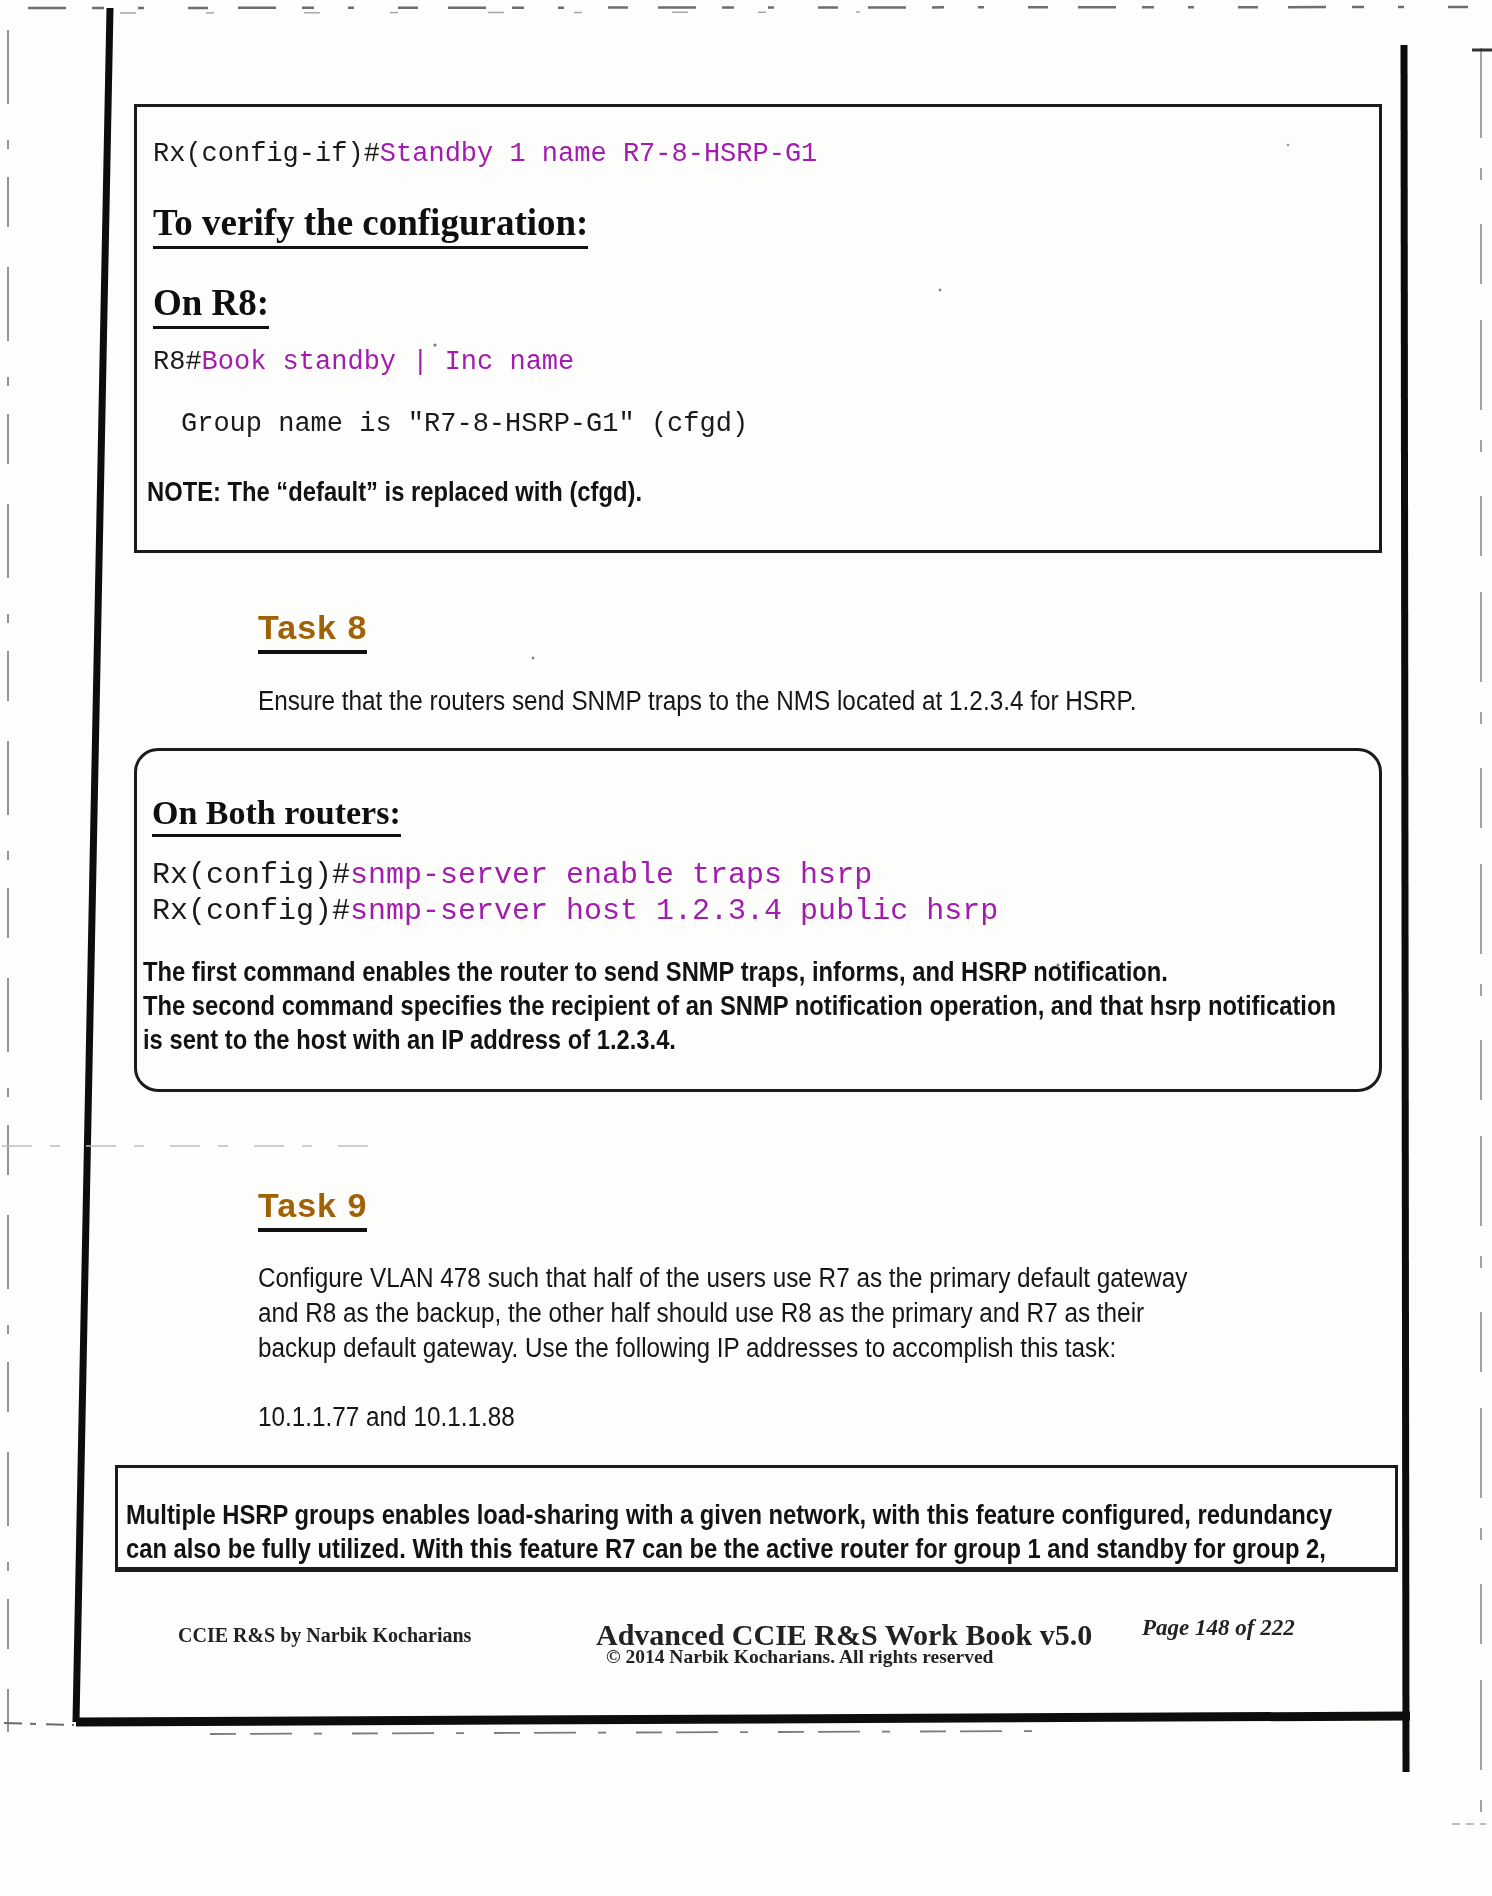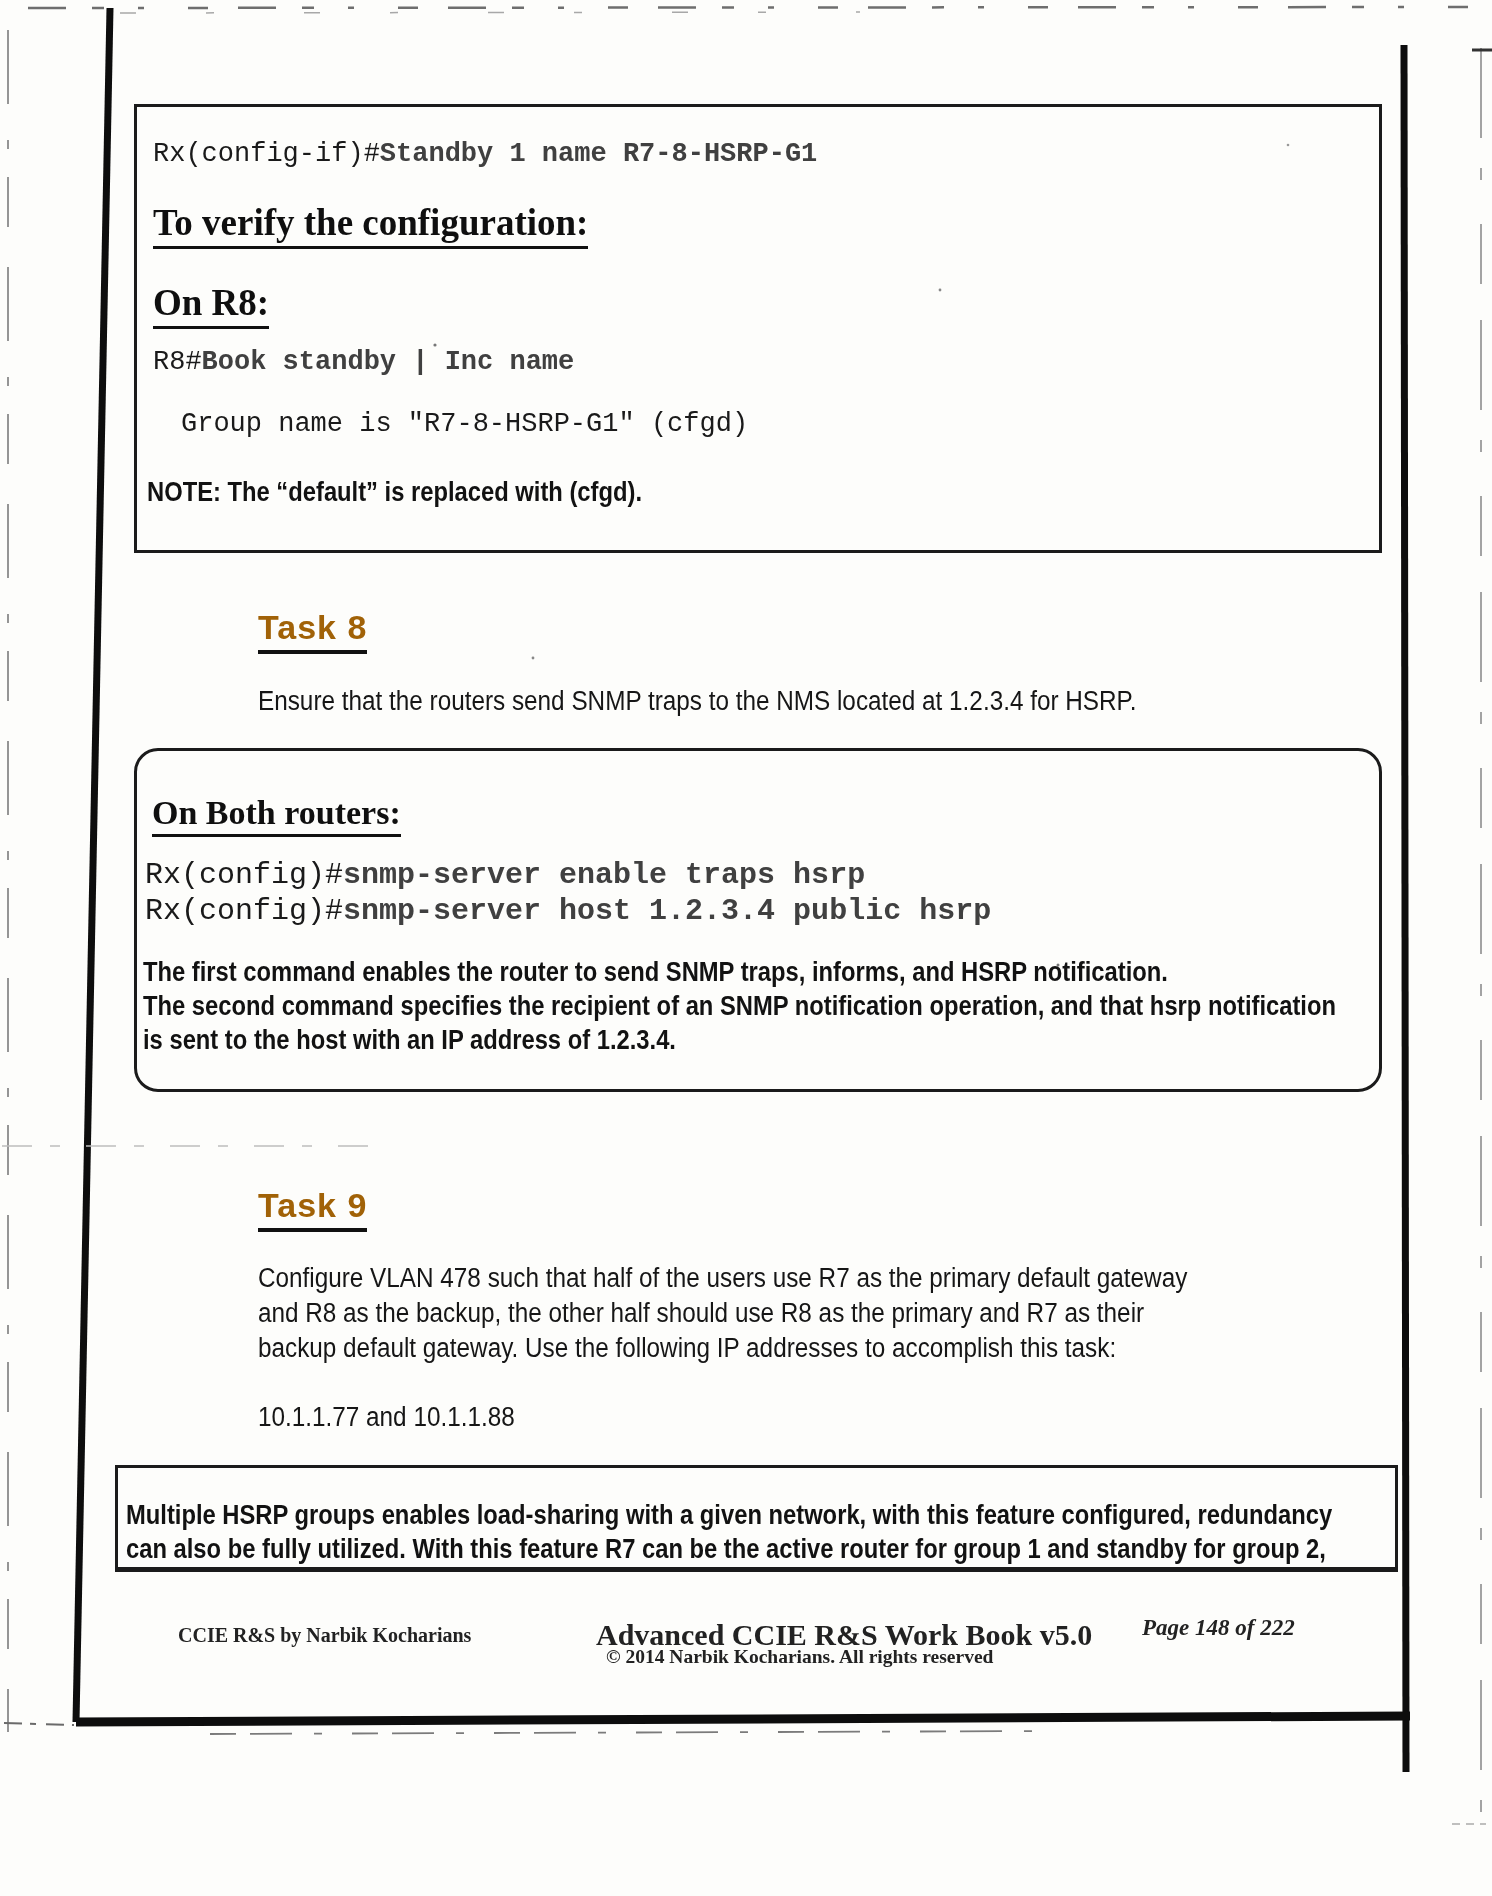--- a/index.html
+++ b/index.html
@@ -16,22 +16,22 @@
   .box{
     position:absolute;
     border:3px solid #1b1b1b;
     background:transparent;
   }
   .mono{
     font-family:"Liberation Mono","DejaVu Sans Mono",monospace;
     font-size:27px;line-height:34px;
     white-space:nowrap;color:#1a1a1a;
   }
-  .mono2{font-size:30px;line-height:36px;}
-  .cmd{font-weight:bold;color:#404040;}
+  .mono2{font-size:30px;line-height:36px;margin-left:7px;}
+  .cmd{font-weight:normal;color:#a21caf;}
   .serifhead{
     font-family:"Liberation Serif","DejaVu Serif",serif;
     font-weight:bold;font-size:37px;line-height:40px;
     white-space:nowrap;color:#0f0f0f;
   }
   .serifhead .u{border-bottom:3px solid #111;padding-bottom:3px;}
   .bignote{
     font-weight:bold;font-size:27px;line-height:34px;
     white-space:nowrap;color:#121212;
     transform:scaleX(0.88);transform-origin:0 50%;

